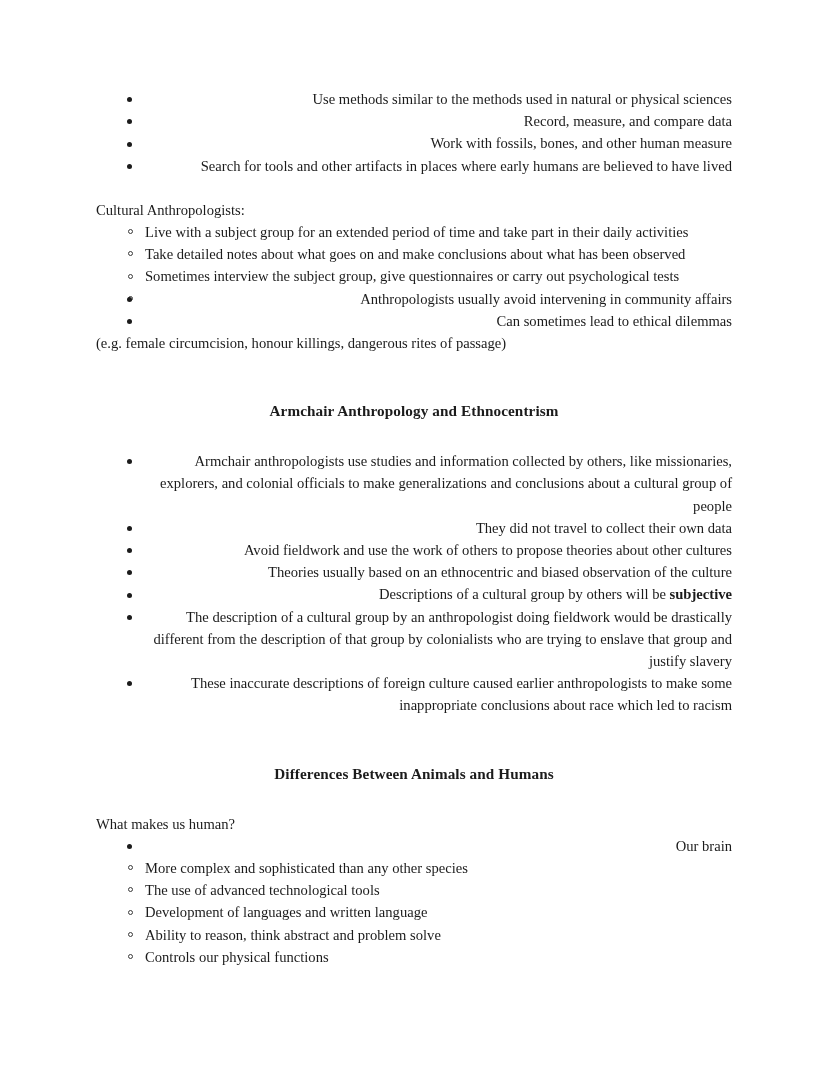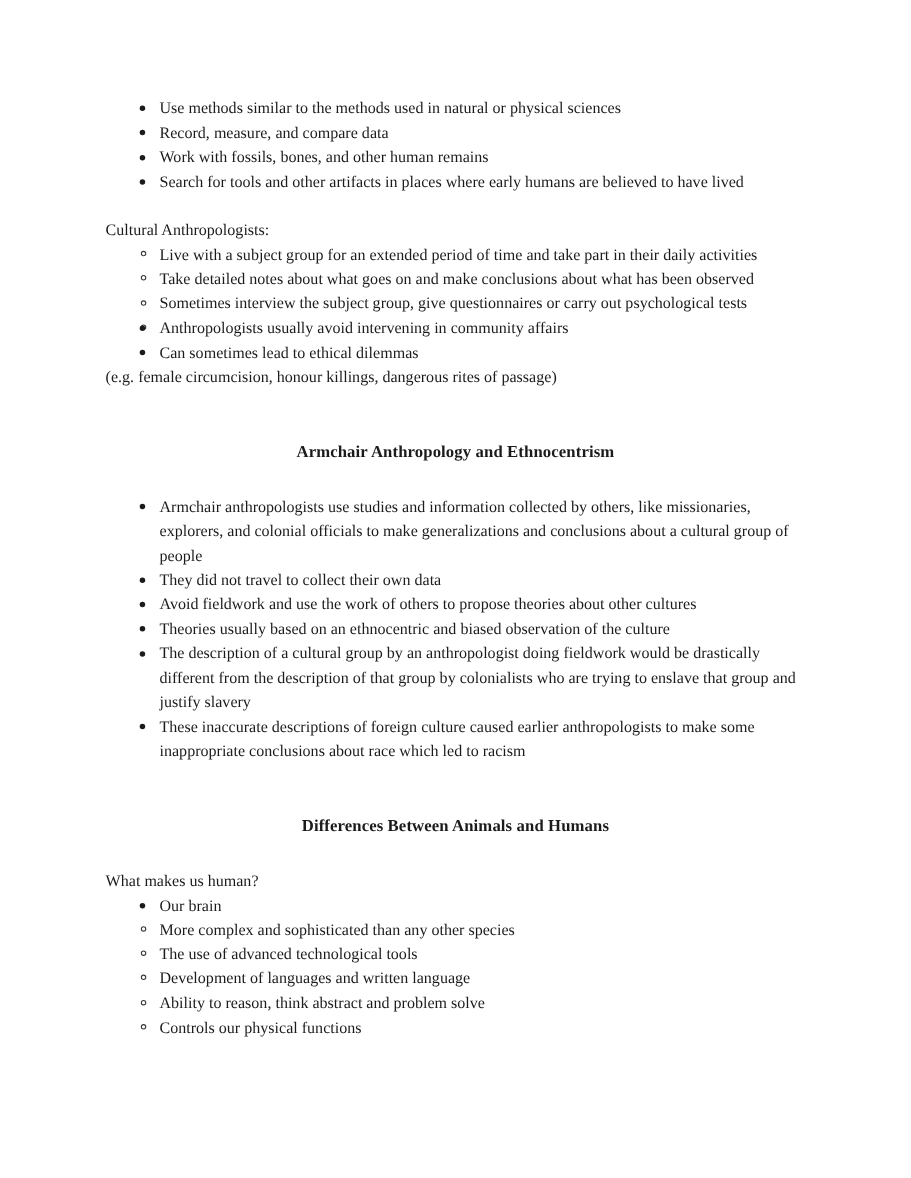--- a/index.html
+++ b/index.html
@@ -55,20 +55,21 @@
   
   ul.lvl1 {
     list-style: none;
     margin: 0;
     padding: 0;
   }
   ul.lvl1 > li {
     position: relative;
     padding-left: 49px;
     margin: 0 0 0 0;
+    text-align: right;
   }
   ul.lvl1 > li > .btxt {
     display: block;
   }
   ul.lvl1 > li > .bul {
     position: absolute;
     left: 27px;
     top: 0;
     width: 12px;
     line-height: 22.2px;
@@ -127,21 +128,21 @@
       <li>
         <span class="bul"><span class="dot"></span></span>
         <span class="btxt">Use methods similar to the methods used in natural or physical sciences</span>
       </li>
       <li>
         <span class="bul"><span class="dot"></span></span>
         <span class="btxt">Record, measure, and compare data</span>
       </li>
       <li>
         <span class="bul"><span class="dot"></span></span>
-        <span class="btxt">Work with fossils, bones, and other human remains</span>
+        <span class="btxt">Work with fossils, bones, and other human measure</span>
       </li>
       <li>
         <span class="bul"><span class="dot"></span></span>
         <span class="btxt">Search for tools and other artifacts in places where early humans are believed to have lived</span>
       </li>
     </ul>
 
     <div class="spacer"></div>
 
     <p class="para">Cultural Anthropologists:</p>
@@ -195,20 +196,24 @@
         <span class="bul"><span class="dot"></span></span>
         <span class="btxt">They did not travel to collect their own data</span>
       </li>
       <li>
         <span class="bul"><span class="dot"></span></span>
         <span class="btxt">Avoid fieldwork and use the work of others to propose theories about other cultures</span>
       </li>
       <li>
         <span class="bul"><span class="dot"></span></span>
         <span class="btxt">Theories usually based on an ethnocentric and biased observation of the culture</span>
+      </li>
+      <li>
+        <span class="bul"><span class="dot"></span></span>
+        <span class="btxt"><span>Descriptions of a cultural group by others will be </span><span class="bold">subjective</span></span>
       </li>
       <li>
         <span class="bul"><span class="dot"></span></span>
         <span class="btxt">The description of a cultural group by an anthropologist doing fieldwork would be drastically different from the description of that group by colonialists who are trying to enslave that group and justify slavery</span>
       </li>
       <li>
         <span class="bul"><span class="dot"></span></span>
         <span class="btxt">These inaccurate descriptions of foreign culture caused earlier anthropologists to make some inappropriate conclusions about race which led to racism</span>
       </li>
     </ul>

